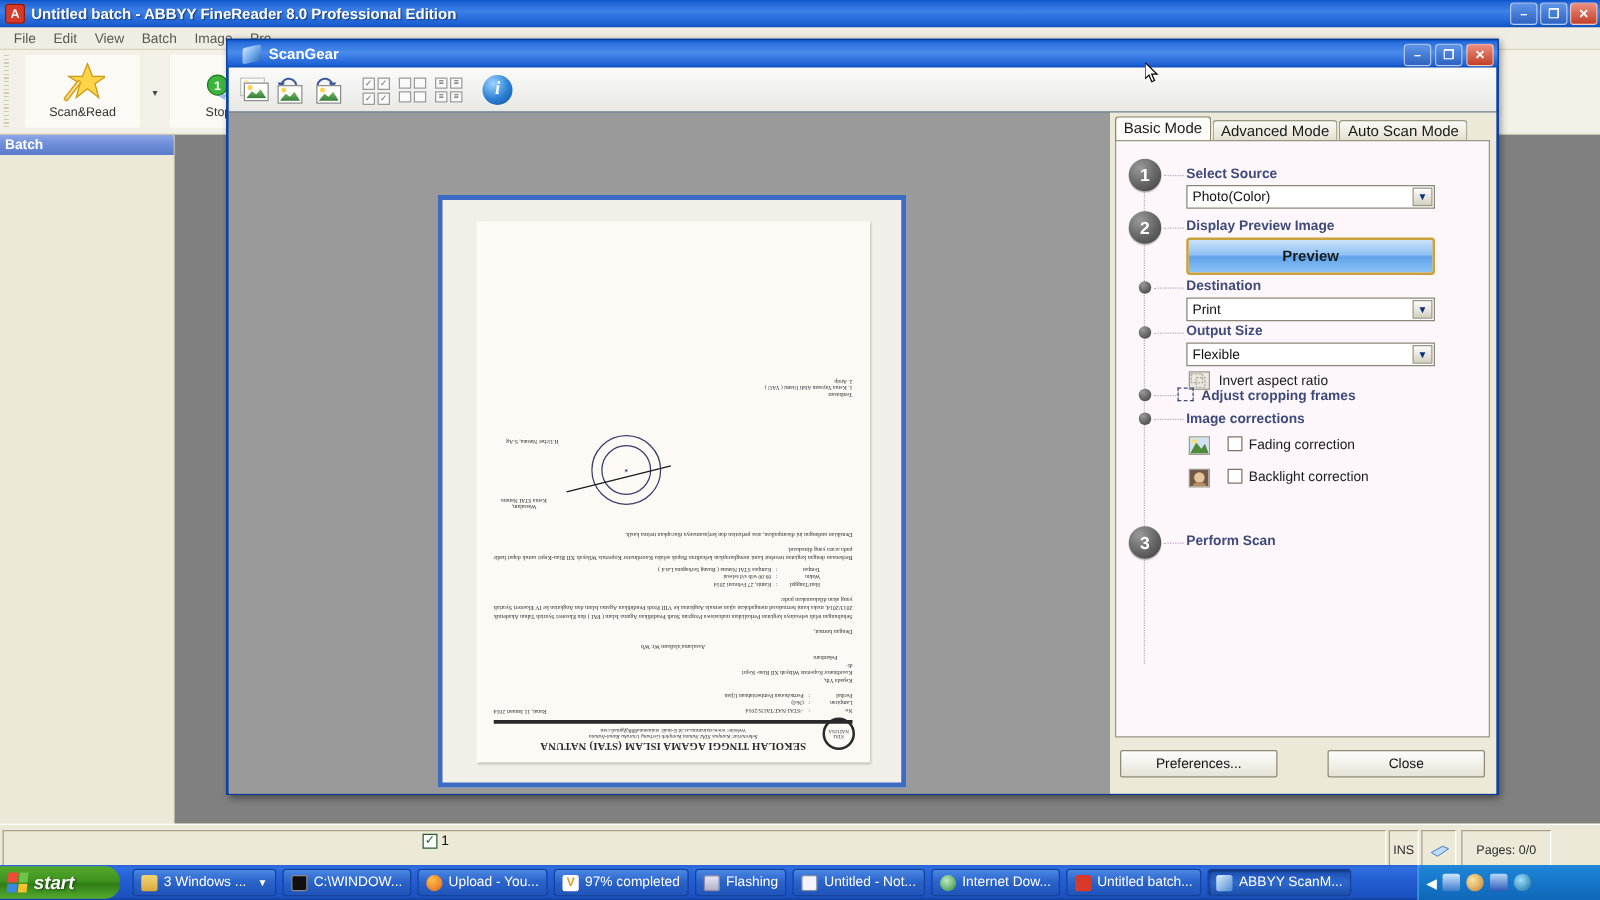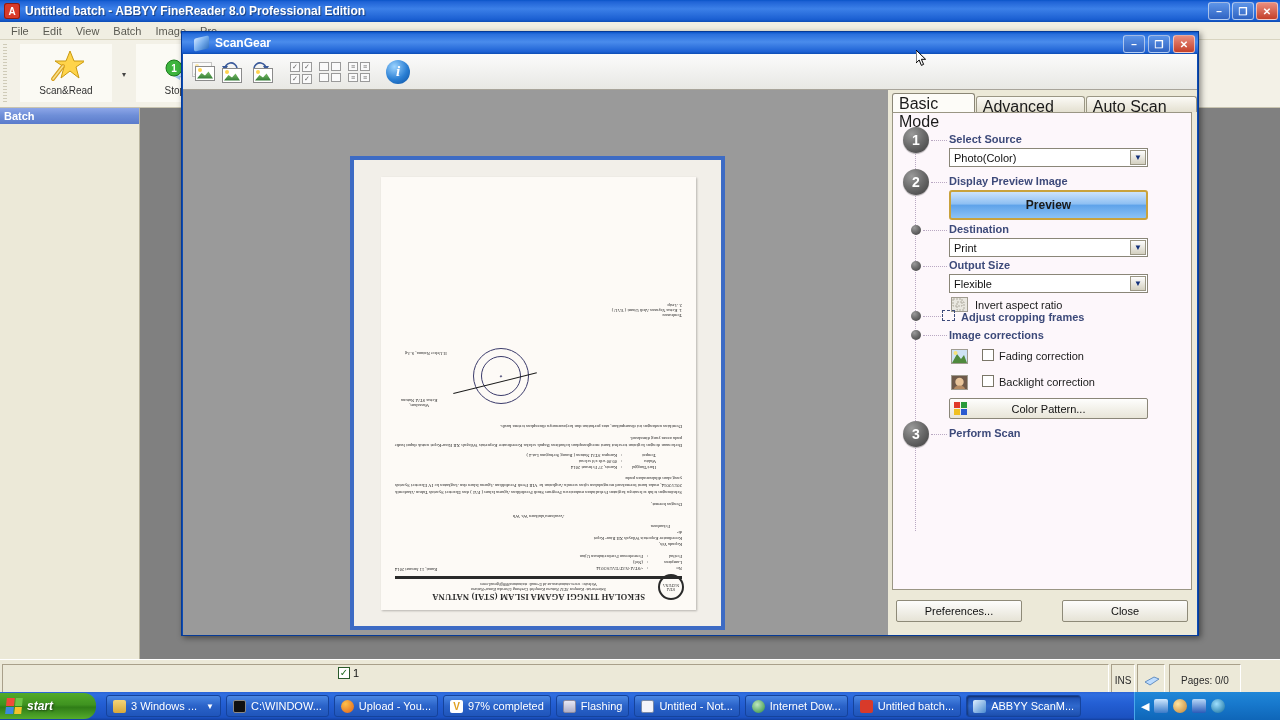--- a/index.html
+++ b/index.html
@@ -243,21 +243,21 @@
   }
   #tabstrip {
     position:absolute; left:4px; top:4px; height:18px;
     display:flex; align-items:flex-end; gap:1px;
   }
   .tab {
     height:16px; padding:1px 6px 0 6px;
     background: linear-gradient(to bottom,#fbfaf6,#e4e0d0);
     border:1px solid #9a9684; border-bottom:none;
     border-radius:3px 3px 0 0;
-    font-size:16px; color:#1a1a1a;
+    font-size:12px; color:#1a1a1a;
   }
   .tab.active {
     height:19px; background:#fdfcf8; font-weight:normal;
     border-color:#8a8676;
     position:relative; z-index:3;
   }
   #tabpanel {
     position:absolute; left:4px; top:22px; width:300px; height:478px;
     background:#fdf7fb; border:1px solid #9a9684;
   }
@@ -340,21 +340,21 @@
   #taskbar {
     position:absolute; left:0; top:692px; width:1280px; height:28px;
     background: linear-gradient(to bottom,#2a63d6 0%,#2f6ee0 8%,#245fd4 40%,#1b51c0 92%,#123f9e 100%);
     display:flex; align-items:center;
   }
   #startbtn {
     width:96px; height:26px; margin-left:0px;
     background: linear-gradient(to bottom,#52aa2a 0%,#3f9320 45%,#2f7d17 55%,#55ac2c 100%);
     border-radius: 0 12px 12px 0;
     display:flex; align-items:center; gap:5px; padding-left:6px;
-    color:#fff; font-weight:bold; font-style:italic; font-size:12px;
+    color:#fff; font-weight:bold; font-style:italic; font-size:15px;
     text-shadow:1px 1px 2px rgba(0,0,0,.5);
   }
   .flag { width:16px; height:16px; display:grid;
     grid-template-columns:1fr 1fr; grid-template-rows:1fr 1fr; gap:1px;
     transform: skewX(-6deg); }
   .flag i { display:block; }
   .tb-task {
     height:22px; margin-left:5px; padding:0 6px;
     background: linear-gradient(to bottom,#4a87e4,#2a62c8 50%,#1f55bb);
     border:1px solid #15439c; border-radius:3px;
@@ -692,31 +692,20 @@
         <div class="mini-ico" style="left:58px; top:262px;">
           <svg width="15" height="13" viewBox="0 0 15 13">
             <rect x="0" y="0" width="15" height="13" fill="#6f5a4a"></rect>
             <circle cx="7.5" cy="6" r="4.2" fill="#e8c49a"></circle>
             <ellipse cx="7.5" cy="13" rx="5.5" ry="3.5" fill="#b58b63"></ellipse>
           </svg>
         </div>
         <div class="smallcheck" style="left:89px; top:262px;"></div>
         <div class="txt" style="left:106px; top:263px;">Backlight correction</div>
 
-        <div class="sg-btn-wide" style="left:56px; top:285px; width:199px;">
-          <span style="position:absolute; left:4px; top:3px;">
-            <svg width="14" height="14" viewBox="0 0 14 14">
-              <rect x="0" y="0" width="6" height="6" fill="#e03a2a"></rect>
-              <rect x="7" y="0" width="6" height="6" fill="#2a9a3a"></rect>
-              <rect x="0" y="7" width="6" height="6" fill="#f0c020"></rect>
-              <rect x="7" y="7" width="6" height="6" fill="#2a5ad0"></rect>
-            </svg>
-          </span>
-          <span>Color Pattern...</span>
-        </div>
 
         <div class="stepnum" style="top:308px;">3</div>
         <div class="dashes" style="left:38px; top:321px; width:16px;"></div>
         <div class="sg-label" style="left:56px; top:314px;">Perform Scan</div>
       </div>
 
       <div id="sg-bottom">
         <div class="winbtn2">Preferences...</div>
         <div class="winbtn2">Close</div>
       </div>

